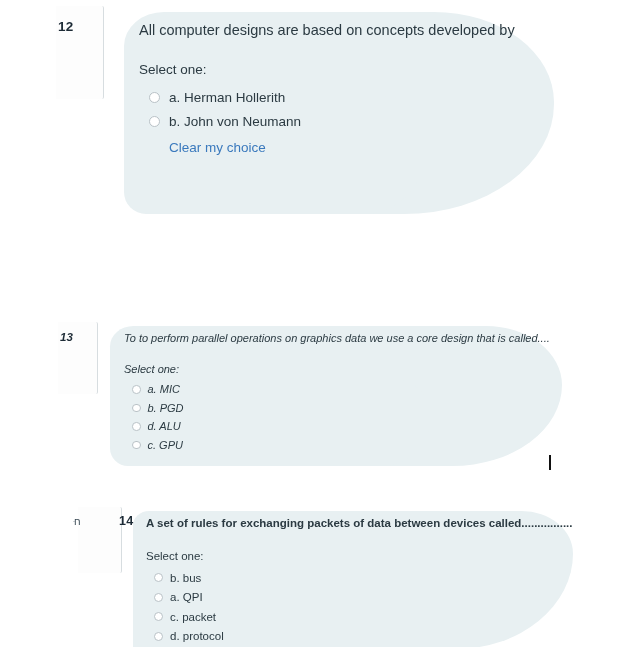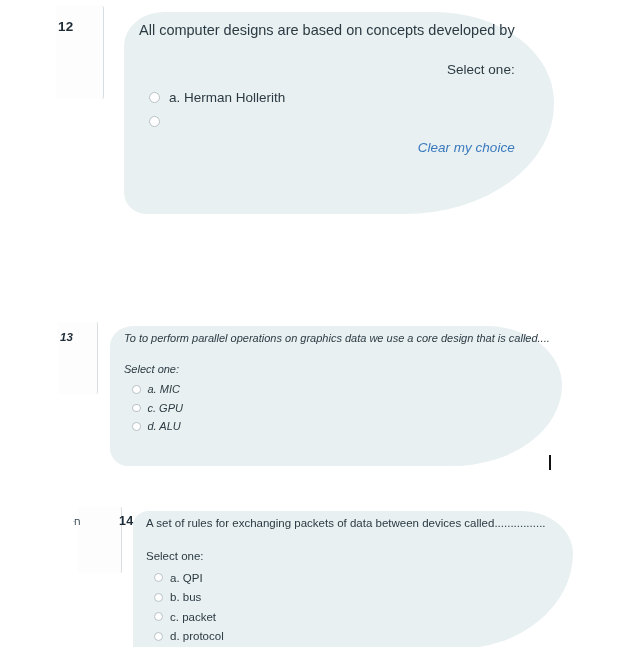--- a/index.html
+++ b/index.html
@@ -117,29 +117,29 @@
   #q12 .qblob {
     left: 124px; top: 12px; width: 430px; height: 202px;
     border-radius: 40px 120px 150px 34px / 34px 90px 110px 36px;
   }
   #q12 .qblob2 {
     position: absolute;
     left: 124px; top: 96px; width: 300px; height: 118px;
     background: #e8f0f2;
     border-radius: 16px 40px 60px 22px;
   }
-  #q12 .qcontent { left: 139px; top: 20px; text-align: right; }
+  #q12 .qcontent { left: 139px; top: 20px; }
   #q12 .qtext { font-size: 14.5px; line-height: 20px; }
   #q12 .selectone { font-size: 13.5px; line-height: 18px; margin-top: 21px; }
   #q12 .answers { margin-top: 6px; }
   #q12 .ans { height: 24.5px; padding-left: 10px; }
   #q12 .radio { width: 11px; height: 11px; margin-right: 9px; }
   #q12 .radio.checked::after { width: 5px; height: 5px; }
   #q12 .alabel { font-size: 13.5px; }
-  #q12 .clearchoice { font-size: 13.5px; margin-left: 48px; margin-top: 6px; font-style: italic; }
+  #q12 .clearchoice { font-size: 13.5px; margin-left: 30px; margin-top: 6px; }
 
   
   #q13 { left: 10px; top: 318px; width: 623px; height: 165px; font-style: italic; }
   #q13 .qinfo { left: 48px; top: 4px; width: 40px; height: 72px;
                 border-radius: 0 2px 2px 0; }
   #q13 .qnum { left: 50px; top: 13px; font-size: 11.5px; }
   #q13 .qblob {
     left: 100px; top: 8px; width: 452px; height: 140px;
     border-radius: 28px 90px 130px 26px / 24px 70px 96px 26px;
   }
@@ -167,21 +167,21 @@
     left: 133px; top: 9px; width: 440px; height: 138px;
     border-radius: 22px 70px 160px 0 / 20px 58px 130px 0;
   }
   #q14 .qblob2 {
     position: absolute;
     left: 133px; top: 60px; width: 330px; height: 87px;
     background: #e8f0f2;
     border-radius: 10px 26px 0 0;
   }
   #q14 .qcontent { left: 146px; top: 13px; }
-  #q14 .qtext { font-size: 11.5px; line-height: 16px; }
+  #q14 .qtext { font-size: 11.5px; line-height: 16px; font-weight: bold; }
   #q14 .selectone { font-size: 11.5px; line-height: 15px; margin-top: 18px; }
   #q14 .answers { margin-top: 4px; }
   #q14 .ans { height: 19.5px; padding-left: 8px; }
   #q14 .radio { width: 9px; height: 9px; margin-right: 7px; }
   #q14 .alabel { font-size: 11.5px; }
 
   
   .caret-artifact {
     position: absolute;
     left: 549px;
@@ -207,20 +207,21 @@
       <p class="qtext">All computer designs are based on concepts developed by</p>
       <p class="selectone">Select one:</p>
 
       <ul class="answers">
         <li class="ans">
           <span class="radio"></span>
           <span class="alabel">a. Herman Hollerith</span>
         </li>
         <li class="ans">
           <span class="radio"></span>
+          <span class="alabel">b. John von Neumann</span>
         </li>
       </ul>
 
       <a class="clearchoice" href="#">Clear my choice</a>
     </div>
   </div>
 
   <div class="qblock" id="q13">
     <div class="qblob"></div>
     <div class="qblob2"></div>
@@ -232,50 +233,54 @@
       <p class="qtext">To to perform parallel operations on graphics data  we use a core design that is called....</p>
       <p class="selectone">Select one:</p>
 
       <ul class="answers">
         <li class="ans">
           <span class="radio"></span>
           <span class="alabel">a. MIC</span>
         </li>
         <li class="ans">
           <span class="radio"></span>
+          <span class="alabel">b. PGD</span>
+        </li>
+        <li class="ans">
+          <span class="radio"></span>
+          <span class="alabel">d. ALU</span>
+        </li>
+        <li class="ans">
+          <span class="radio"></span>
           <span class="alabel">c. GPU</span>
-        </li>
-        <li class="ans">
-          <span class="radio"></span>
-          <span class="alabel">d. ALU</span>
         </li>
       </ul>
     </div>
   </div>
 
   <div class="qblock" id="q14">
     <div class="qblob"></div>
     <div class="qblob2"></div>
 
     <div class="qinfo"></div>
     <div class="qnum-artifact">ּח</div>
     <div class="qnum">14</div>
 
     <div class="qcontent">
       <p class="qtext">A  set of rules for exchanging packets of data between devices called................</p>
       <p class="selectone">Select one:</p>
 
       <ul class="answers">
         <li class="ans">
           <span class="radio"></span>
+          <span class="alabel">b. bus</span>
+        </li>
+        <li class="ans">
+          <span class="radio"></span>
           <span class="alabel">a. QPI</span>
-        </li>
-        <li class="ans">
-          <span class="radio"></span>
-          <span class="alabel">b. bus</span>
         </li>
         <li class="ans">
           <span class="radio"></span>
           <span class="alabel">c. packet</span>
         </li>
         <li class="ans">
           <span class="radio"></span>
           <span class="alabel">d. protocol</span>
         </li>
       </ul>

